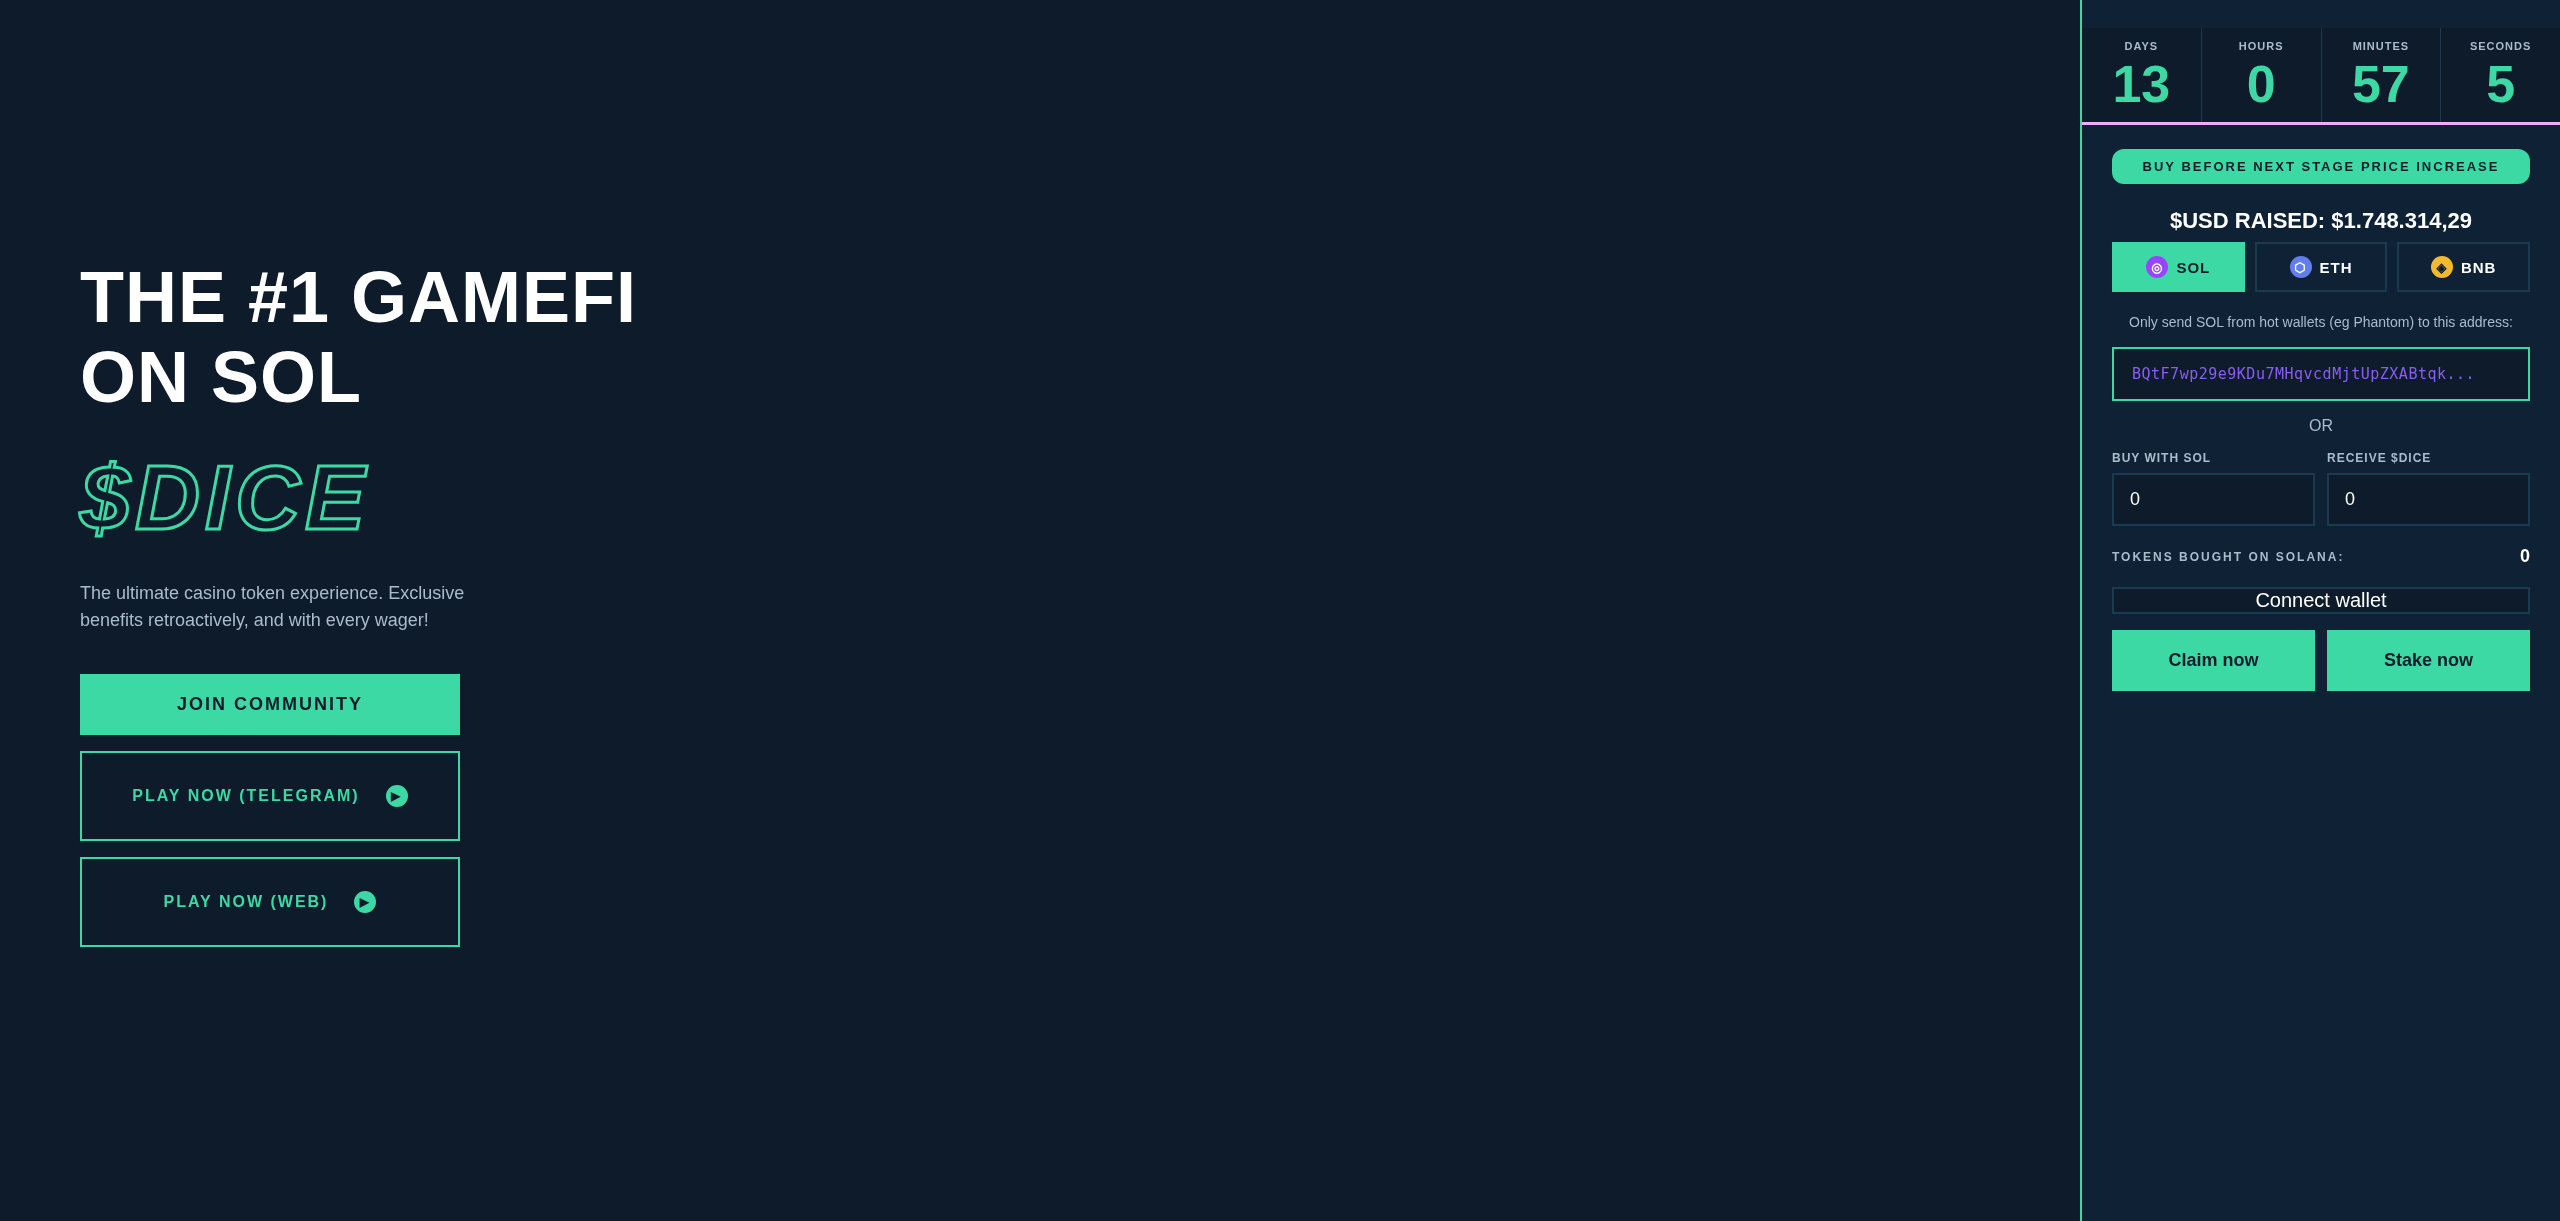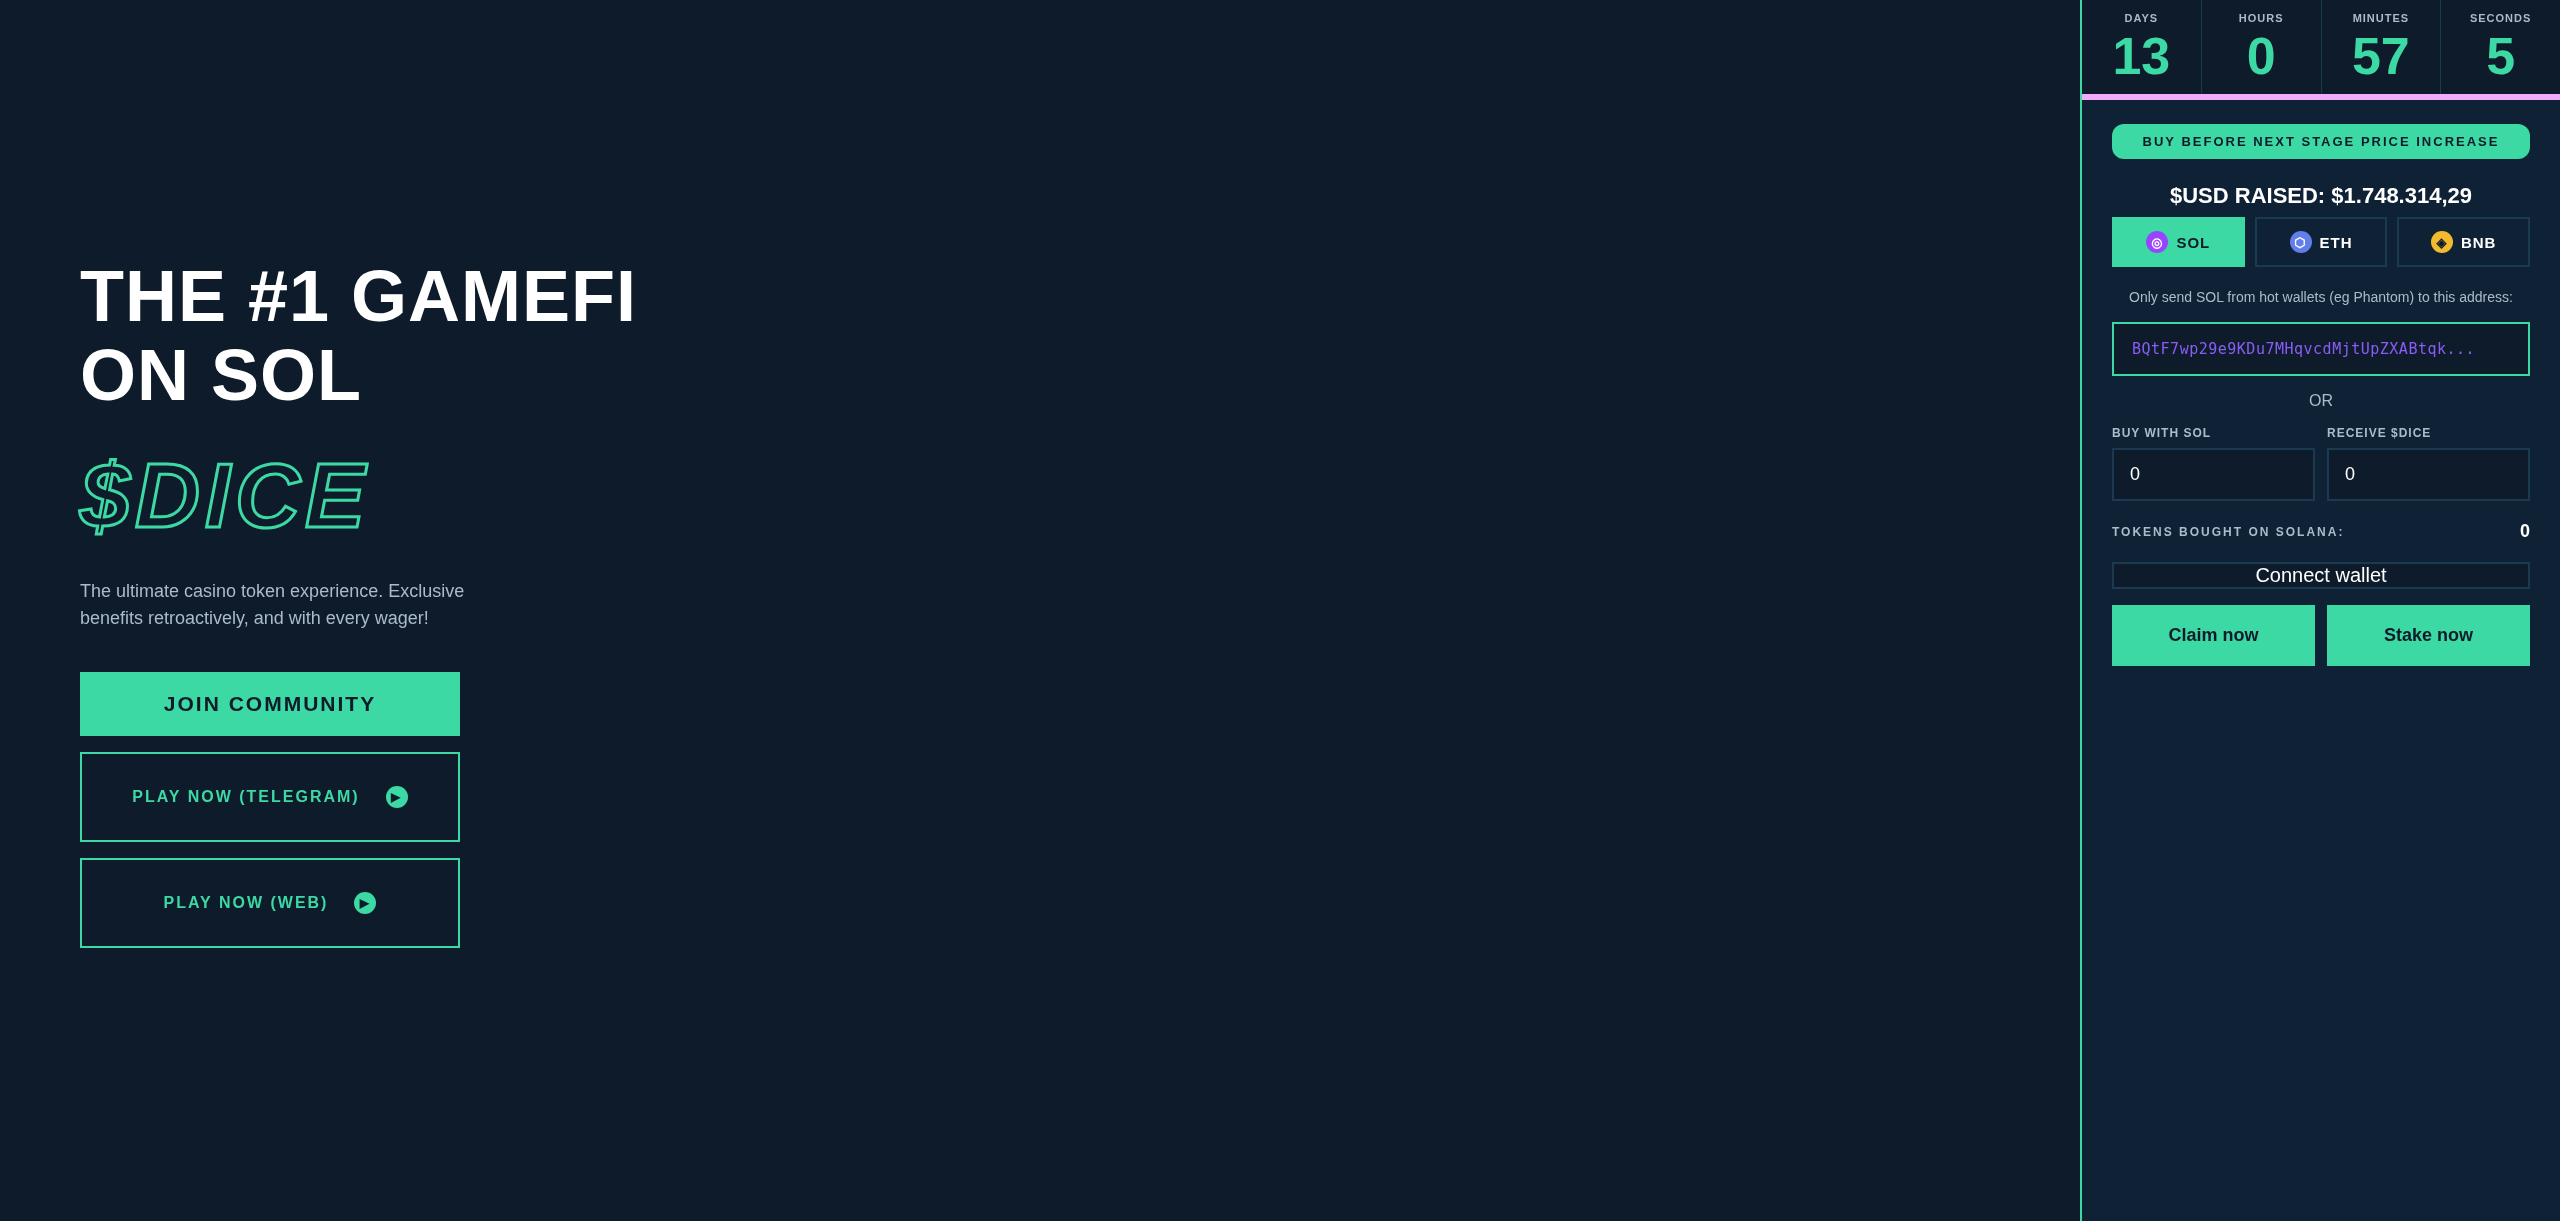--- a/index.html
+++ b/index.html
@@ -54,21 +54,21 @@
       color: #aabbcc;
       line-height: 1.5;
       margin-bottom: 40px;
       max-width: 420px;
     }
 
     .btn-join {
       background-color: #3dd9a4;
       color: #0d1b2a;
       font-weight: 900;
-      font-size: 21px;
+      font-size: 18px;
       padding: 20px 40px;
       border: none;
       cursor: pointer;
       width: 380px;
       margin-bottom: 16px;
       letter-spacing: 2px;
       text-transform: uppercase;
     }
 
     .btn-outline {
@@ -107,21 +107,22 @@
       background-color: #0f2235;
       border-left: 2px solid #3dd9a4;
       display: flex;
       flex-direction: column;
     }
 
     
     .countdown-bar {
       display: flex;
       background-color: #0d1b2a;
-      border-bottom: 6px solid #f0abfc;
+      border-bottom: 3px solid #f0abfc;
+      margin-top: 28px;
     }
 
     .countdown-item {
       flex: 1;
       display: flex;
       flex-direction: column;
       align-items: center;
       padding: 12px 10px;
       border-right: 1px solid #1a3a50;
     }

